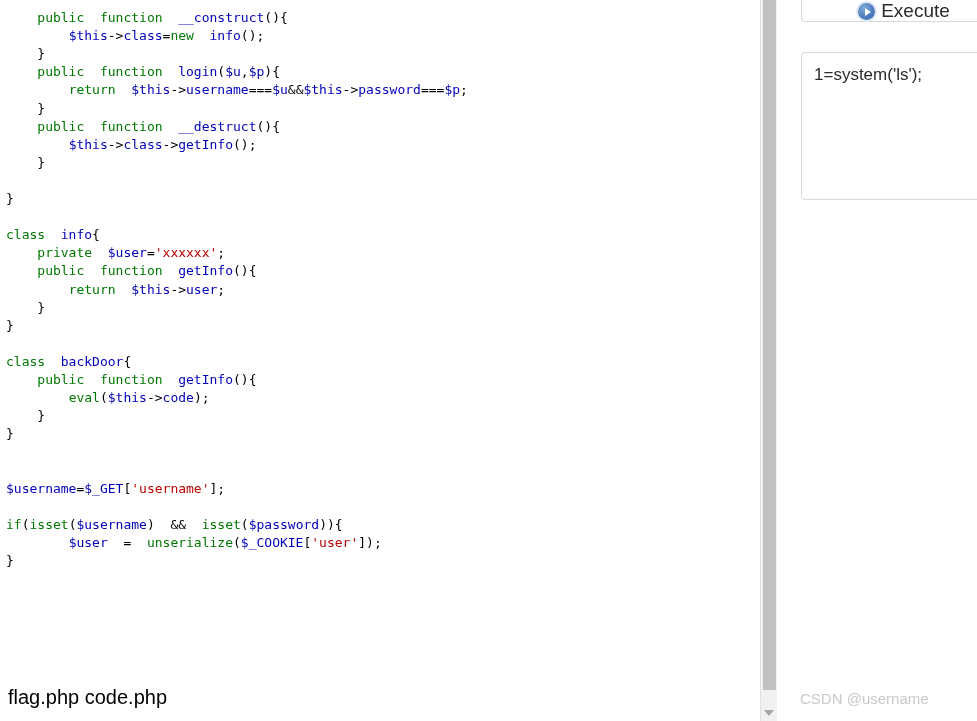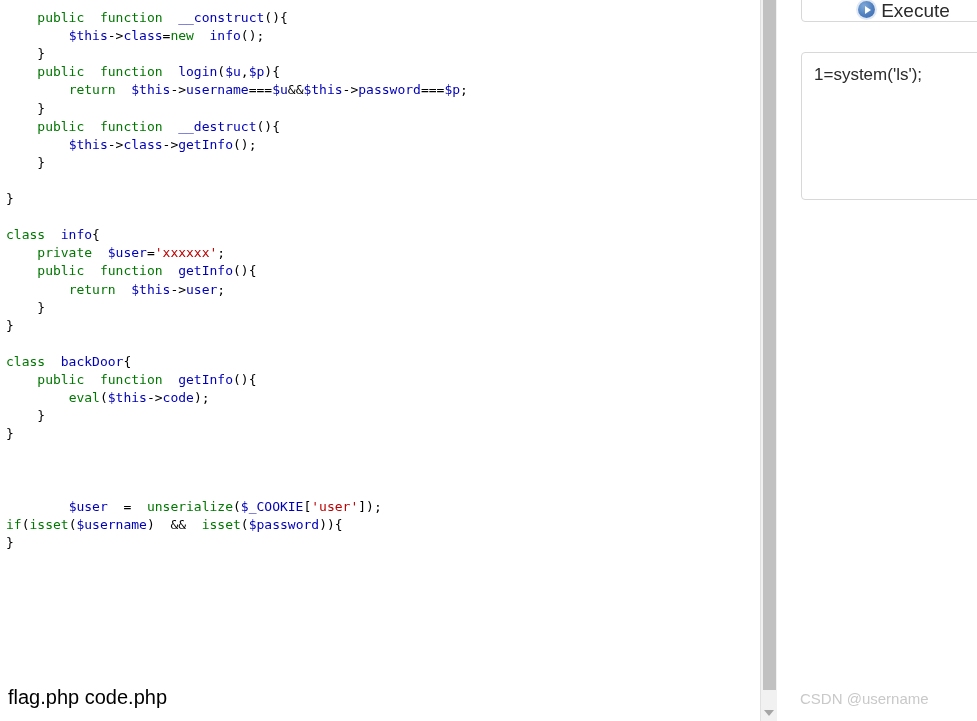--- a/index.html
+++ b/index.html
@@ -116,21 +116,21 @@
     border-radius: 4px;
     box-sizing: border-box;
     display: flex;
     align-items: flex-end;
     justify-content: center;
     padding-bottom: 1px;
     cursor: pointer;
   }
   #execute-button .exec-inner {
     display: flex;
-    align-items: flex-start;
+    align-items: flex-end;
     gap: 6px;
   }
   #play-icon {
     width: 17px;
     height: 17px;
     border-radius: 50%;
     background: radial-gradient(circle at 35% 30%, #7ea9d8 0%, #4f7fbf 55%, #3c6bb0 100%);
     box-shadow: 0 0 0 2px #dfe8f3;
     display: flex;
     align-items: center;
@@ -209,23 +209,24 @@
 </span><span class="ln">    <span class="pun">}</span>
 </span><span class="ln"><span class="pun">}</span>
 </span><span class="ln">
 </span><span class="ln"><span class="kw">class</span><span class="pun">  </span><span class="var">backDoor</span><span class="pun">{</span>
 </span><span class="ln">    <span class="kw">public</span><span class="pun">  </span><span class="kw">function</span><span class="pun">  </span><span class="var">getInfo</span><span class="pun">(){</span>
 </span><span class="ln">        <span class="kw">eval</span><span class="pun">(</span><span class="var">$this</span><span class="pun">-&gt;</span><span class="var">code</span><span class="pun">);</span>
 </span><span class="ln">    <span class="pun">}</span>
 </span><span class="ln"><span class="pun">}</span>
 </span><span class="ln">
 </span><span class="ln">
-</span><span class="ln">
+</span><span class="ln"><span class="var">$username</span><span class="pun">=</span><span class="var">$_GET</span><span class="pun">[</span><span class="str">'username'</span><span class="pun">];</span>
+</span><span class="ln">
+</span><span class="ln"><span class="kw">if</span><span class="pun">(</span><span class="kw">isset</span><span class="pun">(</span><span class="var">$username</span><span class="pun">)</span><span class="pun">  </span><span class="pun">&amp;&amp;</span><span class="pun">  </span><span class="kw">isset</span><span class="pun">(</span><span class="var">$password</span><span class="pun">)){</span>
 </span><span class="ln">        <span class="var">$user</span><span class="pun">  </span><span class="pun">=</span><span class="pun">  </span><span class="kw">unserialize</span><span class="pun">(</span><span class="var">$_COOKIE</span><span class="pun">[</span><span class="str">'user'</span><span class="pun">]);</span>
-</span><span class="ln"><span class="kw">if</span><span class="pun">(</span><span class="kw">isset</span><span class="pun">(</span><span class="var">$username</span><span class="pun">)</span><span class="pun">  </span><span class="pun">&amp;&amp;</span><span class="pun">  </span><span class="kw">isset</span><span class="pun">(</span><span class="var">$password</span><span class="pun">)){</span>
 </span><span class="ln"><span class="pun">}</span>
 </span></pre>
 </div>
 
 <div id="code-scrollbar">
   <div id="code-scrollbar-thumb"></div>
   <div id="code-scrollbar-down">
     <span class="arrow"></span>
   </div>
 </div>

